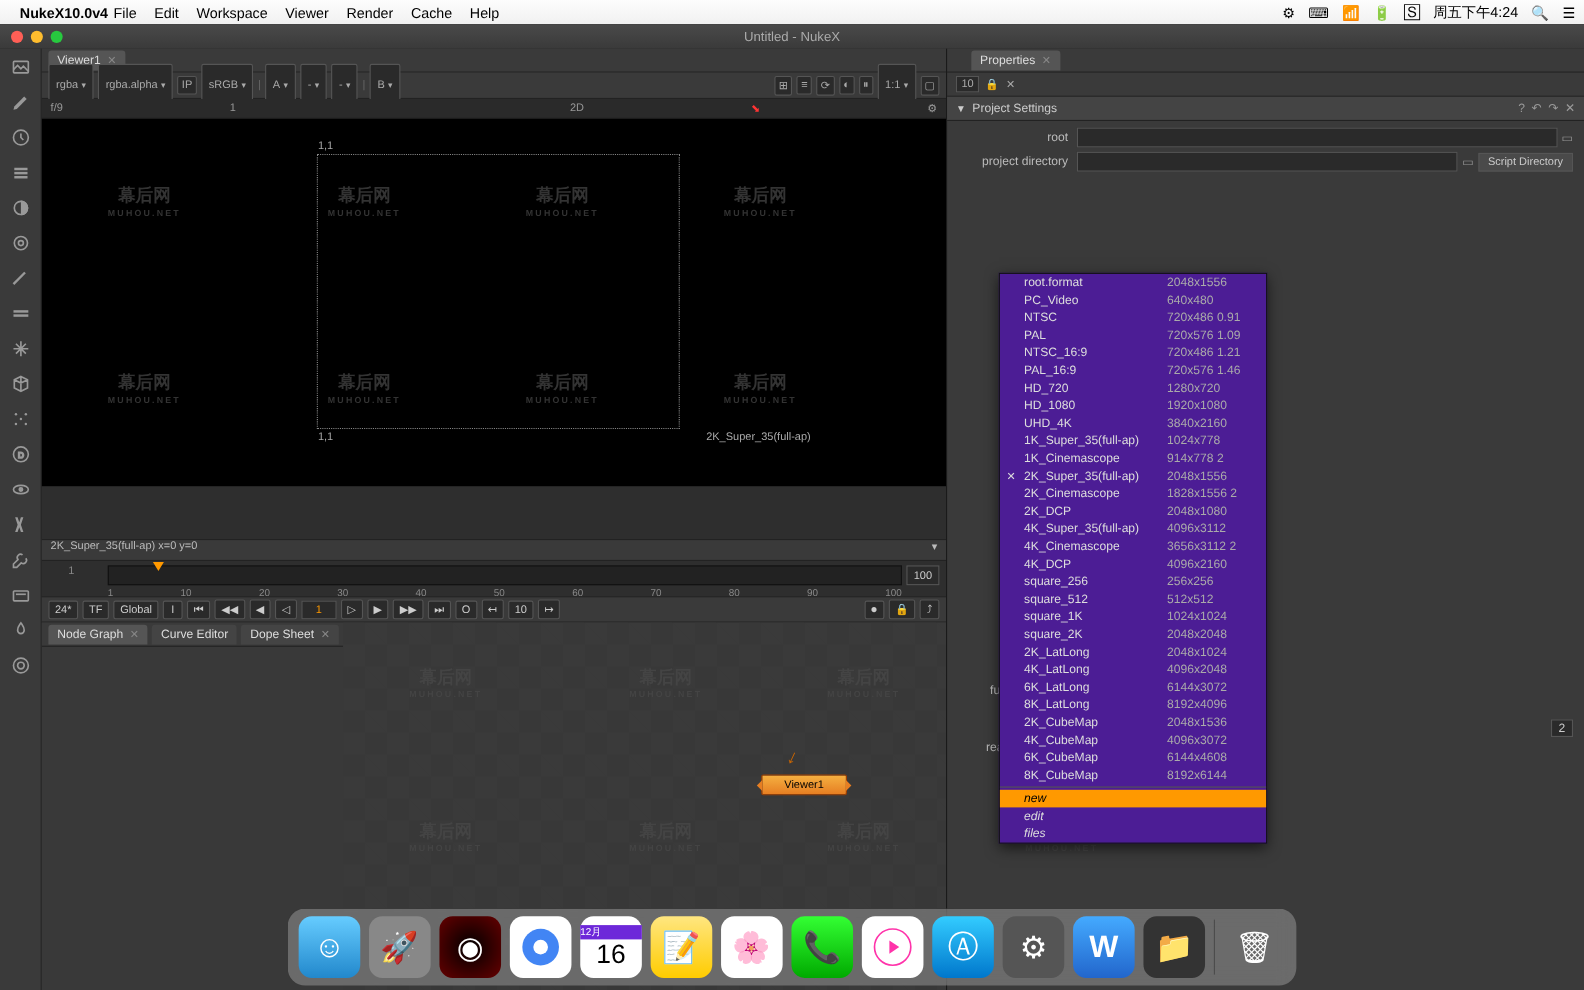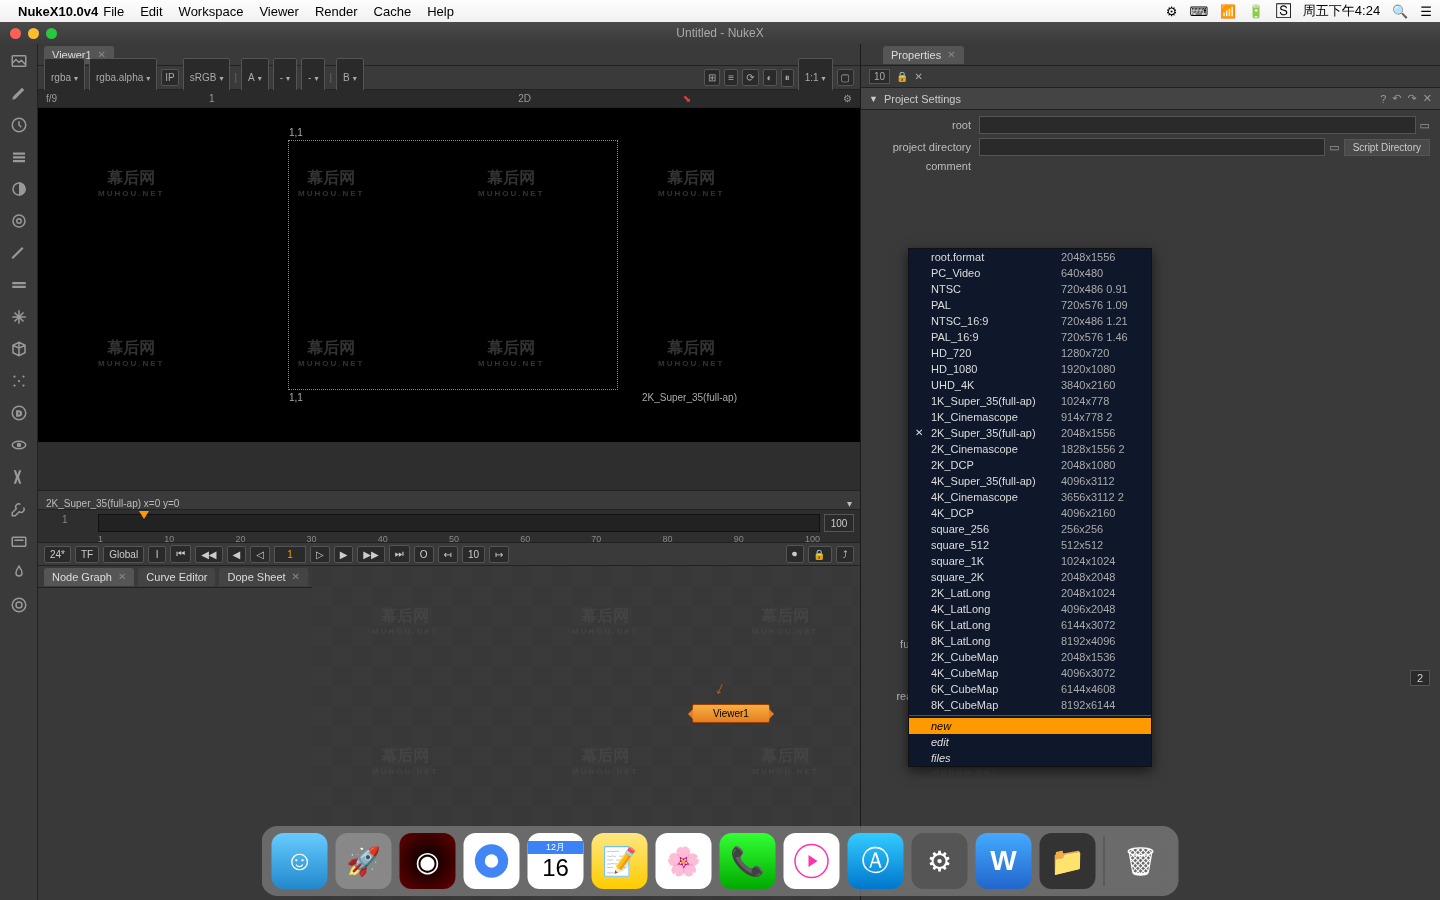--- a/index.html
+++ b/index.html
@@ -48,21 +48,21 @@
 
 .viewport { flex:1; background:#000; position:relative; }
 .frame { position:absolute; left:250px; top:32px; width:330px; height:250px; border:1px dotted #888; }
 .frame .lbl-tl { position:absolute; top:-14px; left:0; font-size:10px; color:#aaa; }
 .frame .lbl-bl { position:absolute; bottom:-14px; left:0; font-size:10px; color:#aaa; }
 .frame .lbl-br { position:absolute; bottom:-14px; right:-120px; font-size:10px; color:#aaa; white-space:nowrap; }
 .wm { position:absolute; color:#333; font-size:16px; font-weight:bold; text-align:center; pointer-events:none; }
 .wm small { display:block; font-size:8px; letter-spacing:2px; }
 
 
-.vstatus { height:20px; background:#3a3a3a; display:flex; align-items:flex-end; padding:0 8px; font-size:10px; color:#bbb; border-top:1px solid #222; border-bottom:1px solid #222;margin-top:48px; }
+.vstatus { height:20px; background:#3a3a3a; display:flex; align-items:flex-start; padding:0 8px; font-size:10px; color:#bbb; border-top:1px solid #222; border-bottom:1px solid #222;margin-top:48px; }
 .vstatus .drop { margin-left:auto; }
 
 
 .timeline { height:32px; background:#2e2e2e; position:relative; padding:4px 40px 0 60px; }
 .timeline .track { height:18px; background:#222; position:relative; border:1px solid #111; }
 .timeline .marker { position:absolute; top:-4px; left:40px; width:0; height:0; border-left:5px solid transparent; border-right:5px solid transparent; border-top:8px solid #f90; }
 .timeline .ticks { display:flex; justify-content:space-between; font-size:9px; color:#888; margin-top:2px; }
 .timeline .endbox { position:absolute; right:6px; top:4px; width:30px; height:18px; background:#2a2a2a; border:1px solid #555; text-align:center; font-size:10px; line-height:18px; }
 .timeline .startbox { position:absolute; left:24px; top:4px; font-size:10px; color:#888; }
 
@@ -93,21 +93,21 @@
 .proptabs .pt.active { background:#4a4a4a; border-color:#222; }
 
 .form { padding:6px 10px; font-size:11px; }
 .formrow { display:flex; align-items:center; margin-bottom:4px; }
 .formrow label { width:100px; text-align:right; margin-right:8px; color:#bbb; font-size:11px; }
 .formrow .field { flex:1; height:18px; background:#2a2a2a; border:1px solid #555; }
 .formrow .sbtn { background:#4a4a4a; border:1px solid #555; padding:2px 8px; margin-left:4px; font-size:10px; }
 .formrow .pick { margin-left:4px; color:#999; }
 
 
-.dropdown { position:absolute; left:908px; top:248px; width:244px; background:#0f172a; border:1px solid #111; box-shadow:0 4px 12px rgba(0,0,0,0.6); z-index:100; font-size:11px; max-height:580px; overflow:visible; }
+.dropdown { position:absolute; left:908px; top:248px; width:244px; background:#4c1d95; border:1px solid #111; box-shadow:0 4px 12px rgba(0,0,0,0.6); z-index:100; font-size:11px; max-height:580px; overflow:visible; }
 .dropdown .dditem { display:flex; padding:2px 8px 2px 22px; position:relative; color:#ddd; }
 .dropdown .dditem.checked::before { content:"✕"; position:absolute; left:6px; font-size:10px; }
 .dropdown .dditem.sel { background:#f90; color:#000; }
 .dropdown .dditem .dn { width:130px; }
 .dropdown .dditem .dv { color:#aaa; }
 .dropdown .sep { height:1px; background:#555; margin:2px 0; }
 .dropdown .dditem.italic { font-style:italic; }
 
 
 .dock { position:absolute; bottom:4px; left:50%; transform:translateX(-50%); height:70px; background:rgba(255,255,255,0.25); border-radius:16px; padding:4px 10px; display:flex; gap:8px; align-items:center; backdrop-filter:blur(8px); }
@@ -412,23 +412,20 @@
           <label>root</label>
           <div class="field"></div>
           <span class="pick">▭</span>
         </div>
       <div class="formrow">
           <label>project directory</label>
           <div class="field"></div>
           <span class="pick">▭</span>
           <span class="sbtn">Script Directory</span>
         </div>
-      <div class="formrow">
-          <label>comment</label>
-        </div>
       <div style="height:430px"></div>
       <div class="formrow">
           <label>frame range</label>
         </div>
       <div class="formrow">
           <label>fps</label>
         </div>
       <div class="formrow">
           <label>full size format</label>
         </div>
@@ -582,21 +579,21 @@
   <div class="dicon" style="background:linear-gradient(#6cf,#28c)">☺</div>
   <div class="dicon" style="background:#888">🚀</div>
   <div class="dicon" style="background:radial-gradient(#000,#600)">◉</div>
   <div class="dicon" style="background:#fff">
       <svg width="40" height="40" viewBox="0 0 24 24">
         <circle cx="12" cy="12" r="10" fill="#4285f4"></circle>
         <circle cx="12" cy="12" r="4" fill="#fff"></circle>
       </svg>
     </div>
   <div class="dicon" style="background:#fff;color:#e33;flex-direction:column;font-size:10px">
-      <div style="background:#3b82f6;color:#fff;width:100%;text-align:center;font-size:9px">12月</div>
+      <div style="background:#6d28d9;color:#fff;width:100%;font-size:9px">12月</div>
       <div style="color:#000;font-size:24px">16</div>
     </div>
   <div class="dicon" style="background:linear-gradient(#ffe680,#ffcc00)">📝</div>
   <div class="dicon" style="background:#fff">🌸</div>
   <div class="dicon" style="background:linear-gradient(#3f3,#0a0)">📞</div>
   <div class="dicon" style="background:#fff">
       <svg width="36" height="36" viewBox="0 0 24 24">
         <circle cx="12" cy="12" r="11" fill="none" stroke="#f3a" stroke-width="1"></circle>
         <path d="M10 8l6 4-6 4z" fill="#f3a"></path>
       </svg>

